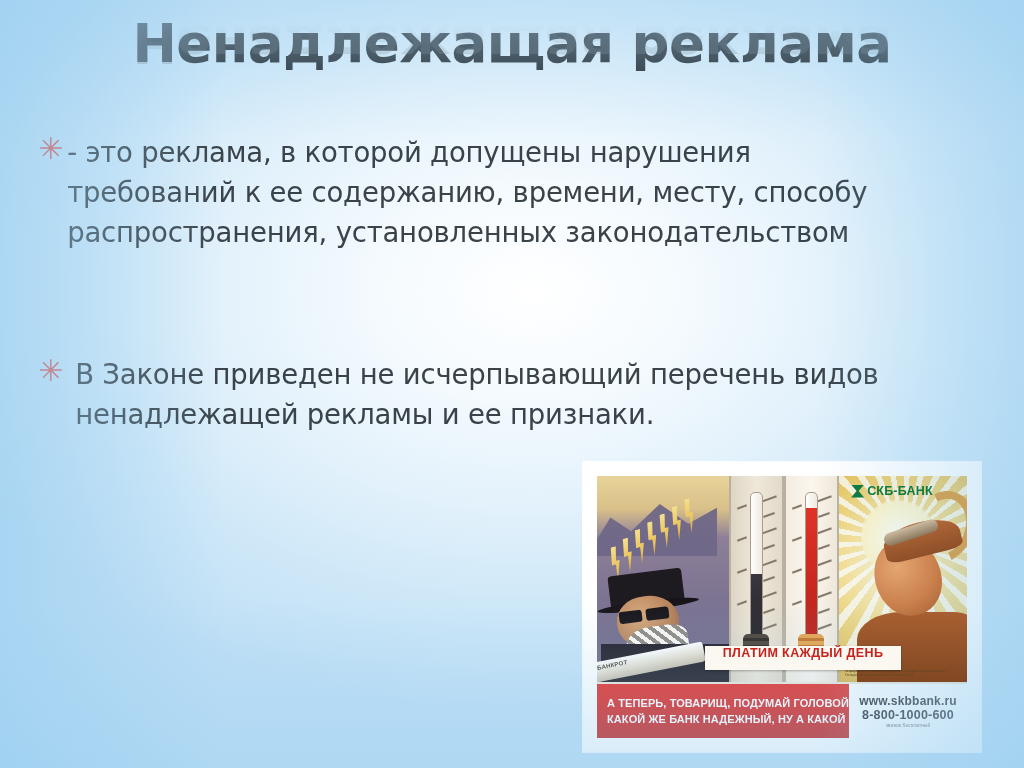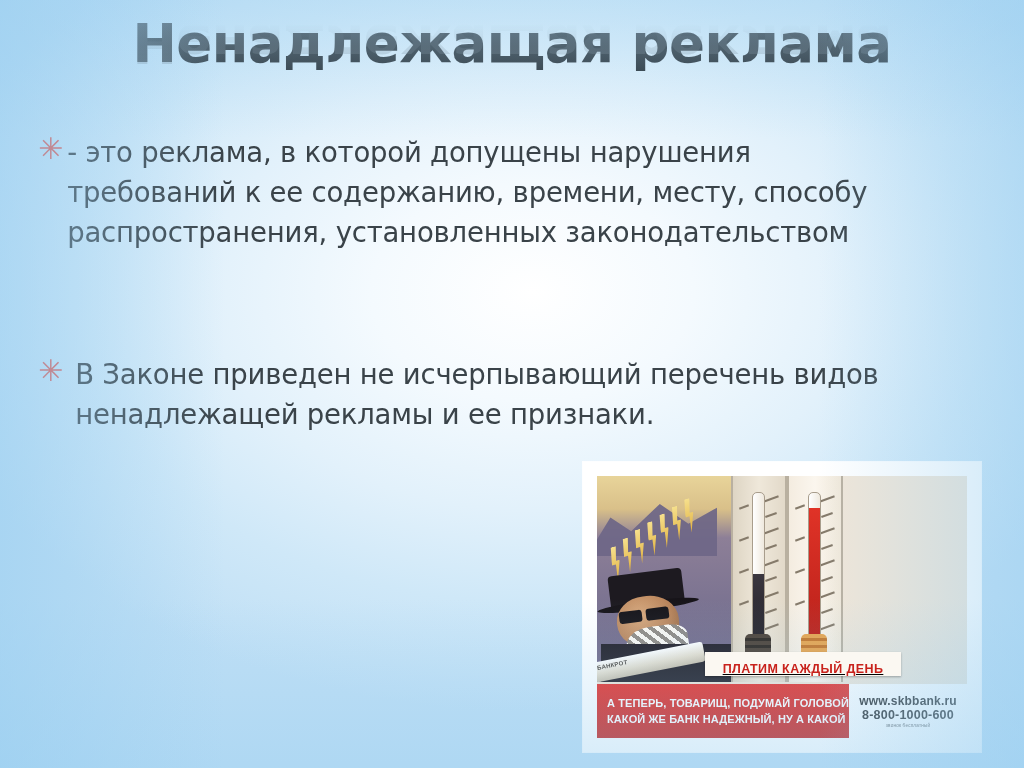--- a/index.html
+++ b/index.html
@@ -376,29 +376,28 @@
     font-family: "Liberation Sans", sans-serif;
     font-size: 3.4px;
     line-height: 4.6px;
     color: #5d4526;
     z-index: 6;
   }
 
   
   .pay-strip {
     position: absolute;
-    left: 108px; top: 176px;
+    left: 108px; top: 170px;
     width: 196px; height: 24px;
     background: #fbf8f2;
     display: flex;
-    align-items: flex-end;
+    align-items: flex-start;
     justify-content: center;
     box-shadow: 0 1px 2px rgba(0,0,0,.28);
     z-index: 8;
-    text-decoration: underline;
   }
   .pay-strip span {
     font-family: "Liberation Sans", sans-serif;
     font-size: 12.5px;
     font-weight: bold;
     color: #c8221c;
     letter-spacing: .4px;
   }
 
   
@@ -543,20 +542,34 @@
             <i style="left:6px;  top:46px; width:10px;"></i>
             <i style="left:6px;  top:78px; width:10px;"></i>
             <i style="left:6px;  top:110px;width:10px;"></i>
           </div>
           <div class="thermo-tube">
             <div class="thermo-fill hot"></div>
           </div>
           <div class="thermo-bulb hot"></div>
         </div>
 
+        <div class="panel-worker">
+          <div class="sunrays"></div>
+          <div class="sun-core"></div>
+          <div class="bank-logo">
+            <span class="bank-mark"></span>
+            <span class="bank-name">СКБ-БАНК</span>
+          </div>
+          <div class="hook"></div>
+          <div class="worker-body"></div>
+          <div class="worker-head"></div>
+          <div class="worker-cap"></div>
+          <div class="goggles"></div>
+          <div class="small-caption">Информация о банковских услугах и условиях предоставления. Генеральная лицензия Банка России №705.</div>
+        </div>
       </div>
 
       <div class="pay-strip">
         <span>ПЛАТИМ КАЖДЫЙ ДЕНЬ</span>
       </div>
 
       <div class="poster-footer">
         <div class="red-bar">
           <div>А ТЕПЕРЬ, ТОВАРИЩ, ПОДУМАЙ ГОЛОВОЙ:</div>
           <div>КАКОЙ ЖЕ БАНК НАДЕЖНЫЙ, НУ А КАКОЙ - ПЛОХОЙ!</div>

